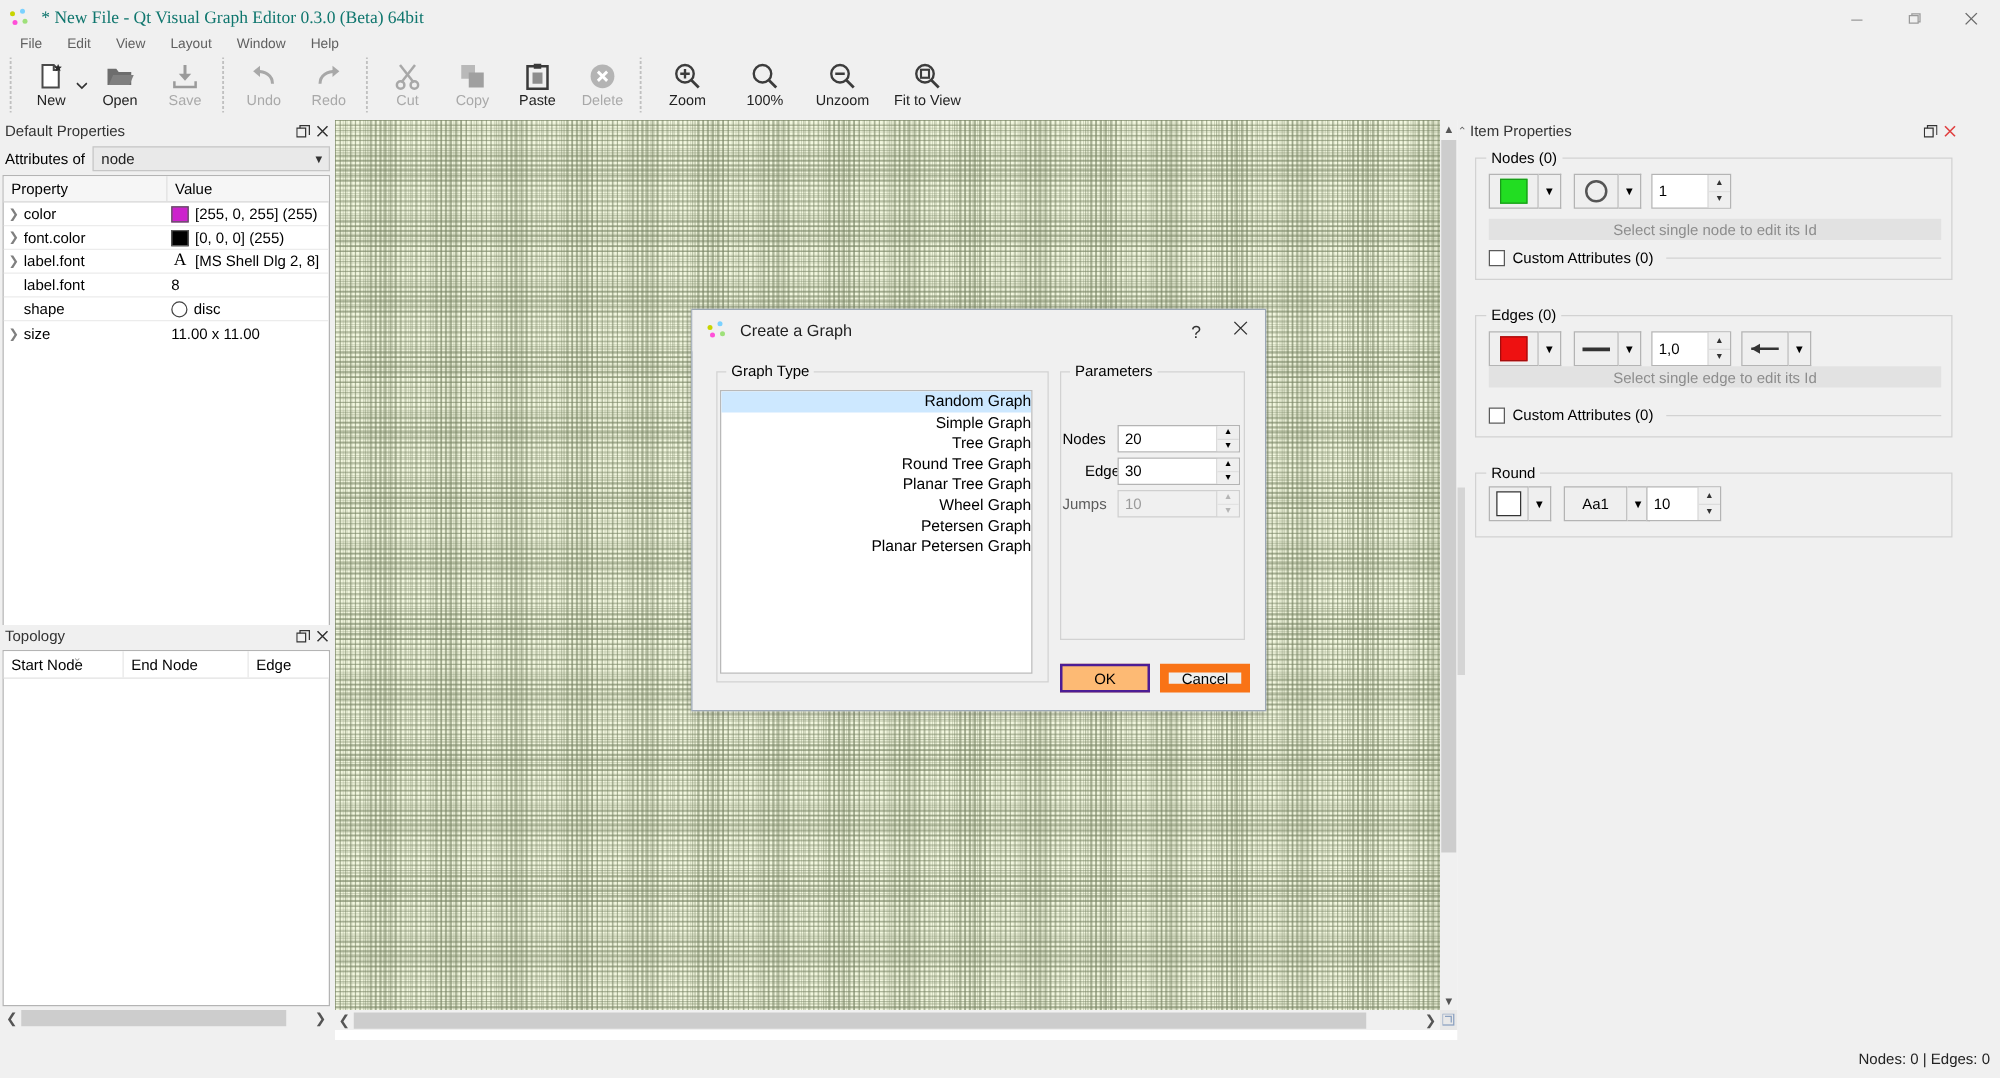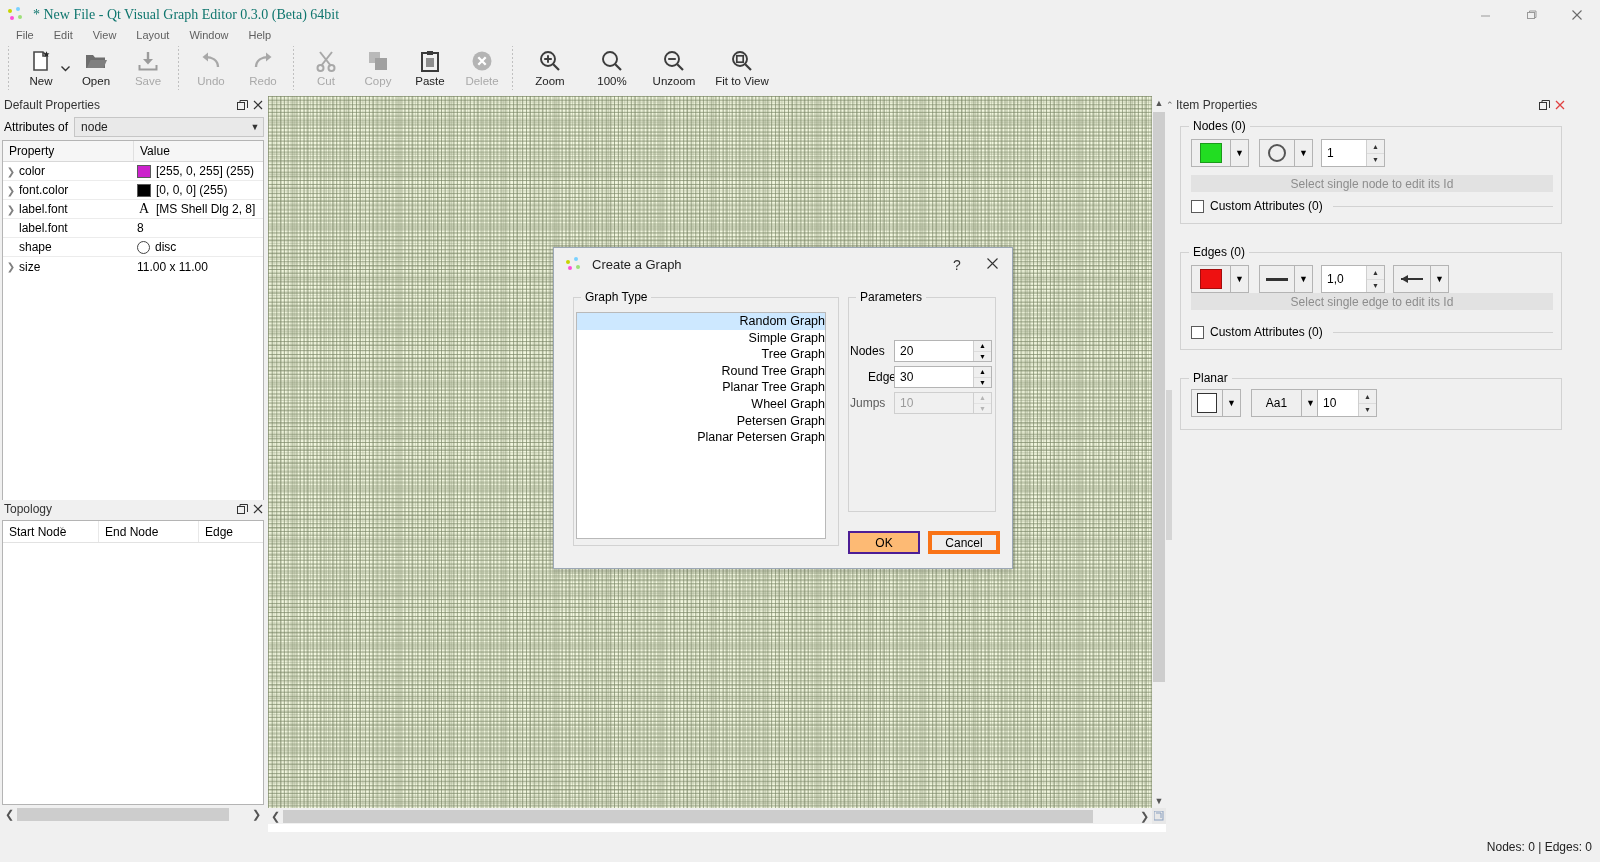--- a/index.html
+++ b/index.html
@@ -178,21 +178,21 @@
   .dlg-close { width:40px; text-align:center; font-size:15px; color:#333; }
   .dlg-body { position:absolute; left:0; top:33px; width:458px; height:287px; }
 
   .dlg-group { position:absolute; border:1px solid #d2d2d2; }
   .dlg-group .gt { position:absolute; top:-8px; left:7px; background:#f0f0f0; padding:0 4px; font-size:12px; }
 
   .listbox { position:absolute; left:575px; top:311px; width:250px; height:227px; background:#fff; border:1px solid #b9b9b9; overflow:hidden;text-align:right; }
   .li { height:16.6px; line-height:16.6px; padding-left:5px; font-size:12.5px; }
   .li.sel { background:#cde8ff; }
 
-  .dlg-btn { width:72px; height:23px; border:4px solid #f97316; background:#eeeeee; display:flex; align-items:center; justify-content:center; font-size:12px; }
+  .dlg-btn { width:72px; height:23px; border:7px solid #f97316; background:#eeeeee; display:flex; align-items:center; justify-content:center; font-size:12px; }
   .dlg-btn.primary { border:2px solid #4c1d95; background:#fdba74; }
 </style>
 </head>
 <body>
 
 <div id="app">
 
   <div class="titlebar">
     <div class="title-icon">
         <i></i>
@@ -634,21 +634,21 @@
       </div>
 
       <div class="chkrow" style="position:absolute;left:10px;top:72px;width:362px;">
         <span class="chkbox"></span>
         <span>Custom Attributes (0)</span>
         <span class="grp-line-box" style="position:relative;flex:1;height:1px;border-top:1px solid #d2d2d2;margin-left:4px;"></span>
       </div>
     </div>
 
     <div class="group" style="left:8px;top:282px;width:382px;height:52px;">
-      <div class="group-title">Planar</div>
+      <div class="group-title">Round</div>
 
       <div class="splitbtn" style="position:absolute;left:10px;top:10px;">
         <div class="main" style="width:32px;">
           <span style="width:20px;height:20px;background:#ffffff;border:1px solid #333;display:block;"></span>
         </div>
         <div class="arr">▼</div>
       </div>
 
       <div class="splitbtn" style="position:absolute;left:70px;top:10px;">
         <div class="main" style="width:51px;font-size:12px;">Aa1</div>

